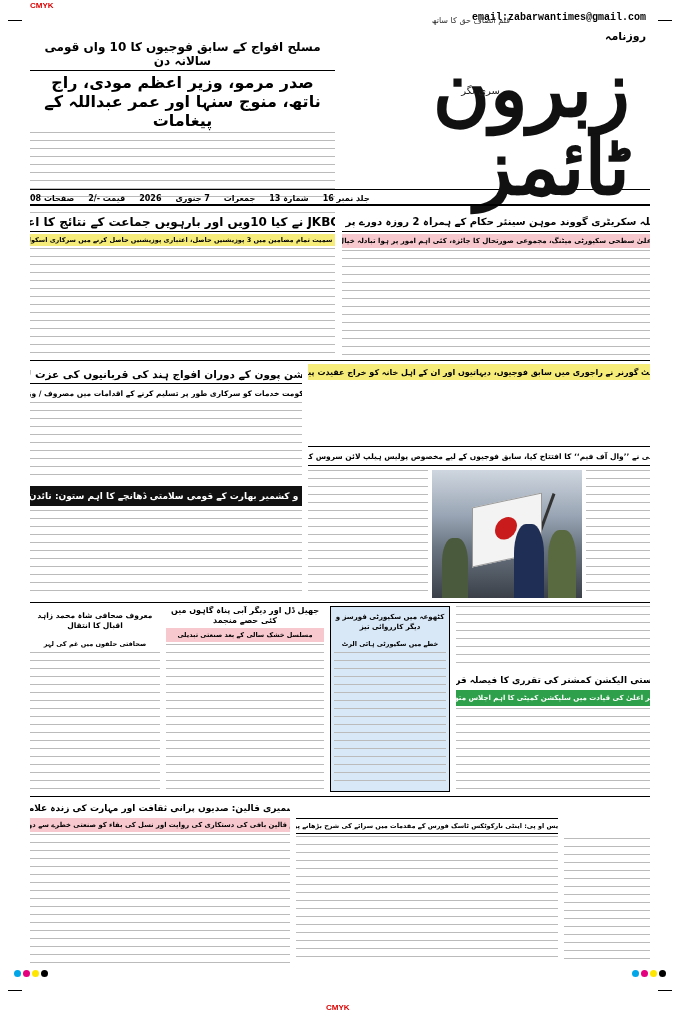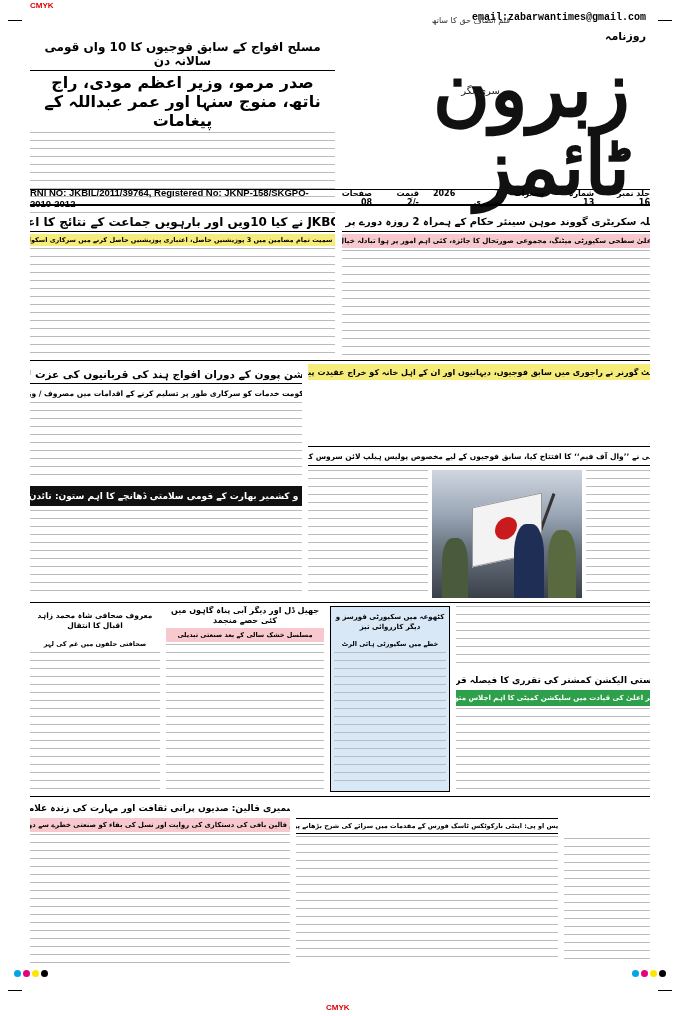--- a/index.html
+++ b/index.html
@@ -80,21 +80,20 @@
     </div>
 
     <div class="left-head rtl">
       <div class="lh-title">مسلح افواج کے سابق فوجیوں کا 10 واں قومی سالانہ دن</div>
       <div class="lh-sub">صدر مرمو، وزیر اعظم مودی، راج ناتھ، منوج سنہا اور عمر عبداللہ کے پیغامات</div>
       <div class="lh-body filler"></div>
     </div>
   </div>
 
   <div class="ribbon">
-    <div class="rni">RNI NO: JKBIL/2011/39764, Registered No: JKNP-158/SKGPO-2010-2012</div>
     <div class="ribbon-info">
       <span>جلد نمبر 16</span>
       <span>شمارہ 13</span>
       <span>جمعرات</span>
       <span>7 جنوری</span>
       <span>2026</span>
       <span>قیمت -/2</span>
       <span>صفحات 08</span>
     </div>
   </div>

